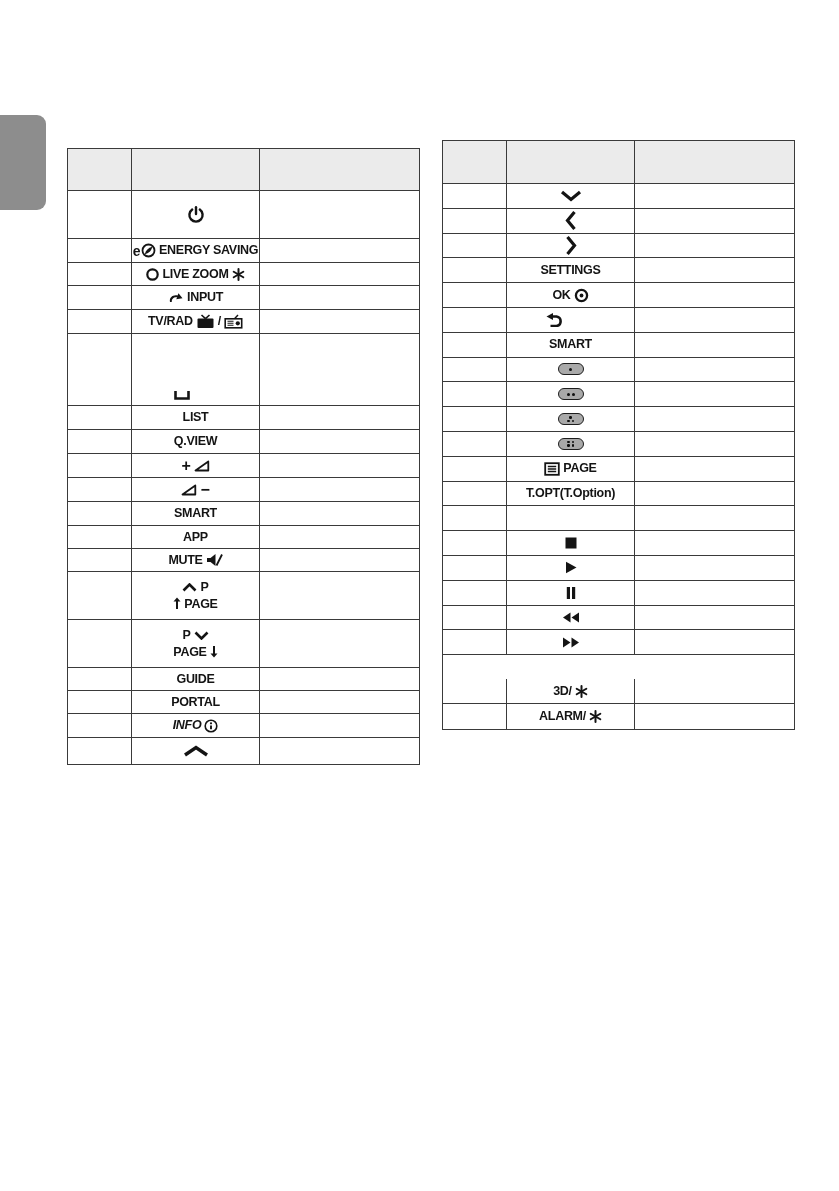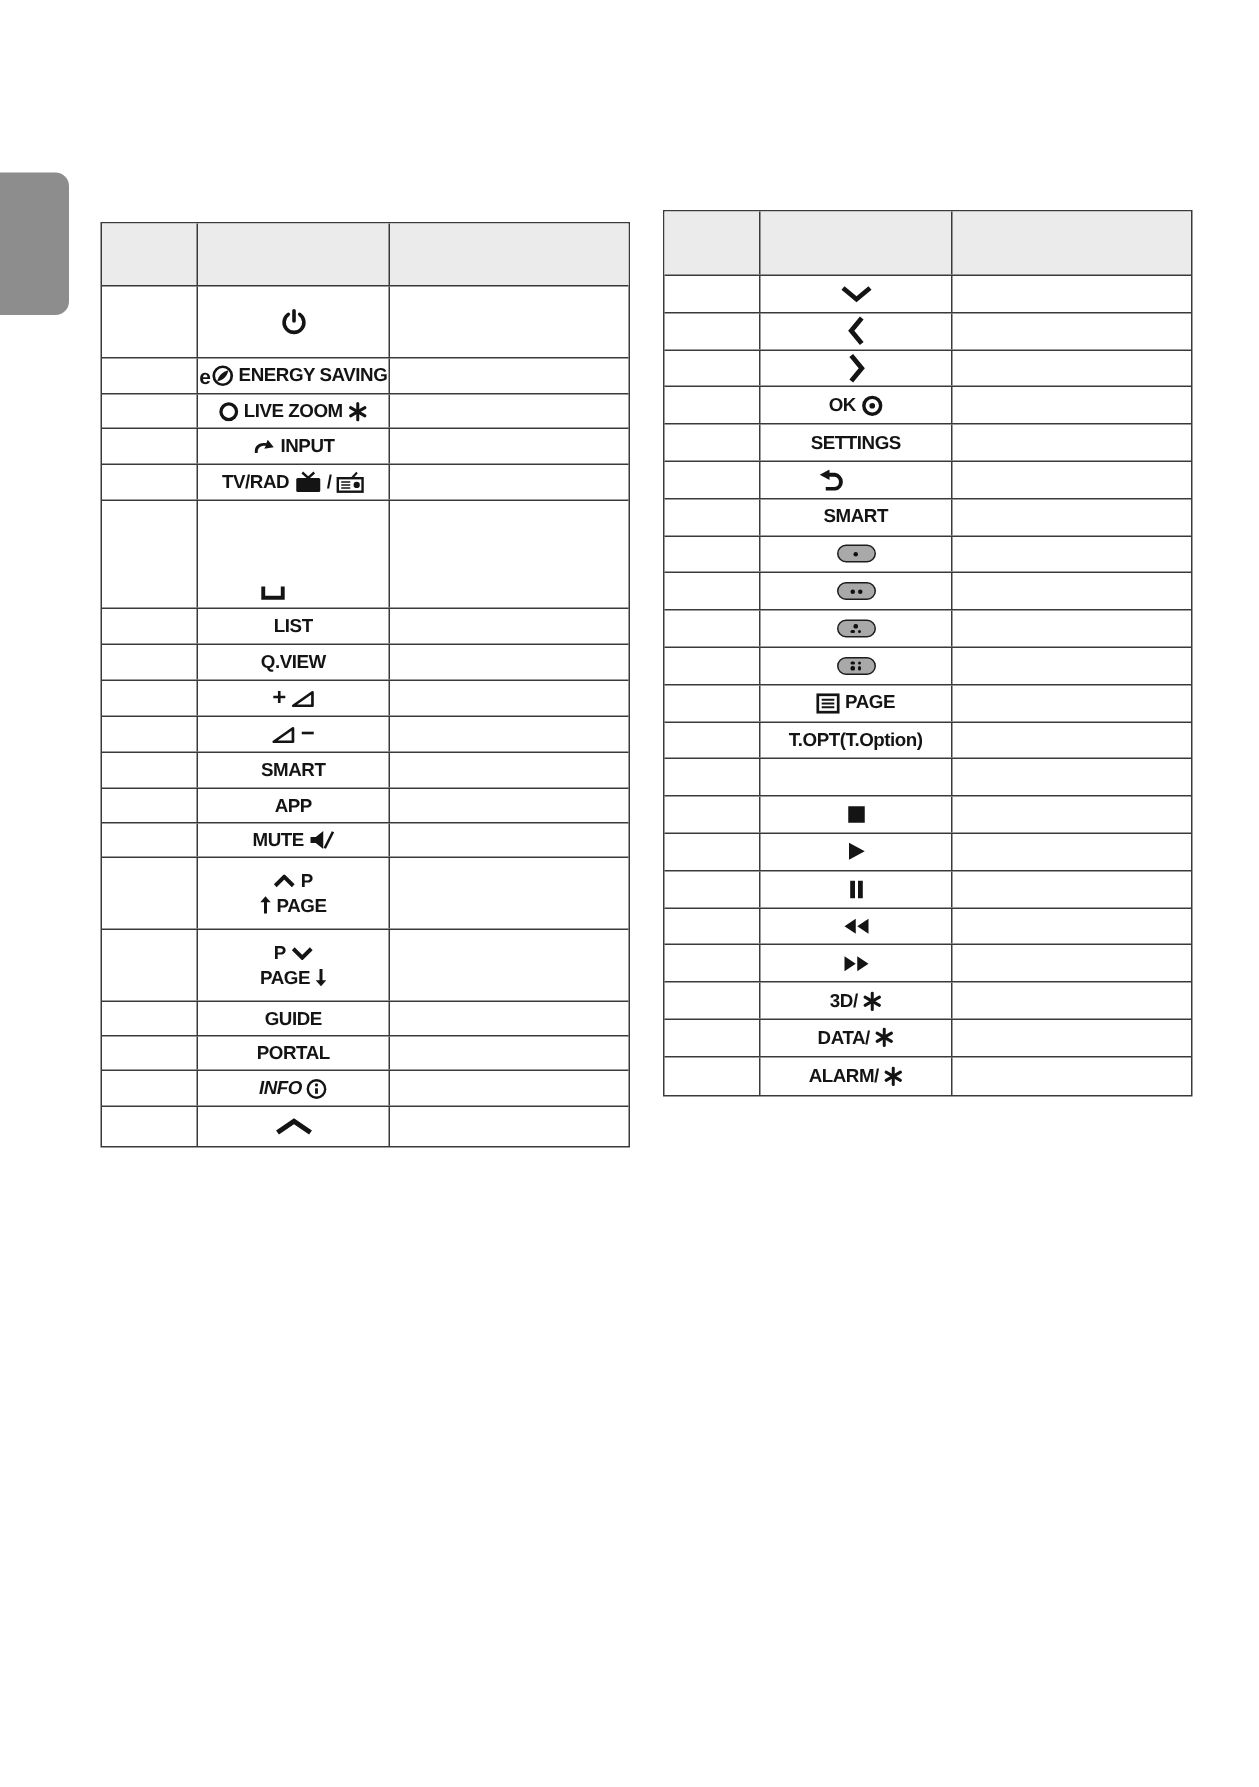--- a/index.html
+++ b/index.html
@@ -369,36 +369,36 @@
               </svg>
             </span>
           </div>
         </div>
         <div class="cell c3"></div>
       </div>
       <div class="trow" style="height: 24.8px;">
         <div class="cell c1"></div>
         <div class="cell c2">
           <div class="line">
+            <span class="lbl">SETTINGS</span>
+          </div>
+        </div>
+        <div class="cell c3"></div>
+      </div>
+      <div class="trow" style="height: 24.8px;">
+        <div class="cell c1"></div>
+        <div class="cell c2">
+          <div class="line">
             <span class="lbl">OK</span>
             <span style="display: inline-flex; align-items: center;">
               <svg width="15" height="15" viewBox="0 0 15 15">
                 <circle cx="7.5" cy="7.5" r="5.6" stroke="#141414" stroke-width="2.3" fill="none"></circle>
                 <circle cx="7.5" cy="7.5" r="1.9" fill="#141414"></circle>
               </svg>
             </span>
-          </div>
-        </div>
-        <div class="cell c3"></div>
-      </div>
-      <div class="trow" style="height: 24.8px;">
-        <div class="cell c1"></div>
-        <div class="cell c2">
-          <div class="line">
-            <span class="lbl">SETTINGS</span>
           </div>
         </div>
         <div class="cell c3"></div>
       </div>
       <div class="trow" style="height: 24.8px;">
         <div class="cell c1"></div>
         <div class="cell c2">
           <div class="line" style="transform: translateX(-16px);">
             <span style="display: inline-flex; align-items: center;">
               <svg width="18" height="14" viewBox="0 0 18 14">
@@ -581,21 +581,21 @@
             <span style="display: inline-flex; align-items: center;">
               <svg width="18" height="11" viewBox="0 0 18 11">
                 <polygon points="1,0.5 8.5,5.5 1,10.5" fill="#141414"></polygon>
                 <polygon points="9.5,0.5 17,5.5 9.5,10.5" fill="#141414"></polygon>
               </svg>
             </span>
           </div>
         </div>
         <div class="cell c3"></div>
       </div>
-      <div class="trow" style="height: 24.8px;">
+      <div class="trow" style="height: 24.8px; margin-top: 24px;">
         <div class="cell c1"></div>
         <div class="cell c2">
           <div class="line">
             <span class="lbl">3D/</span>
             <span style="display: inline-flex; align-items: center;">
               <svg width="13" height="13" viewBox="0 0 13 13">
                 <g stroke="#141414" stroke-width="2" stroke-linecap="round">
                   <line x1="6.5" y1="1" x2="6.5" y2="12"></line>
                   <line x1="1.7" y1="3.75" x2="11.3" y2="9.25"></line>
                   <line x1="1.7" y1="9.25" x2="11.3" y2="3.75"></line>
@@ -603,46 +603,28 @@
               </svg>
             </span>
           </div>
         </div>
         <div class="cell c3"></div>
       </div>
       <div class="trow" style="height: 24.8px;">
         <div class="cell c1"></div>
         <div class="cell c2">
           <div class="line">
-            <span class="lbl">DATA/</span>
+            <span class="lbl">ALARM/</span>
             <span style="display: inline-flex; align-items: center;">
               <svg width="13" height="13" viewBox="0 0 13 13">
                 <g stroke="#141414" stroke-width="2" stroke-linecap="round">
                   <line x1="6.5" y1="1" x2="6.5" y2="12"></line>
                   <line x1="1.7" y1="3.75" x2="11.3" y2="9.25"></line>
                   <line x1="1.7" y1="9.25" x2="11.3" y2="3.75"></line>
                 </g>
               </svg>
             </span>
           </div>
         </div>
         <div class="cell c3"></div>
       </div>
-      <div class="trow" style="height: 24.8px;">
-        <div class="cell c1"></div>
-        <div class="cell c2">
-          <div class="line">
-            <span class="lbl">ALARM/</span>
-            <span style="display: inline-flex; align-items: center;">
-              <svg width="13" height="13" viewBox="0 0 13 13">
-                <g stroke="#141414" stroke-width="2" stroke-linecap="round">
-                  <line x1="6.5" y1="1" x2="6.5" y2="12"></line>
-                  <line x1="1.7" y1="3.75" x2="11.3" y2="9.25"></line>
-                  <line x1="1.7" y1="9.25" x2="11.3" y2="3.75"></line>
-                </g>
-              </svg>
-            </span>
-          </div>
-        </div>
-        <div class="cell c3"></div>
-      </div>
     </div>
 </div>
 
 </body></html>

